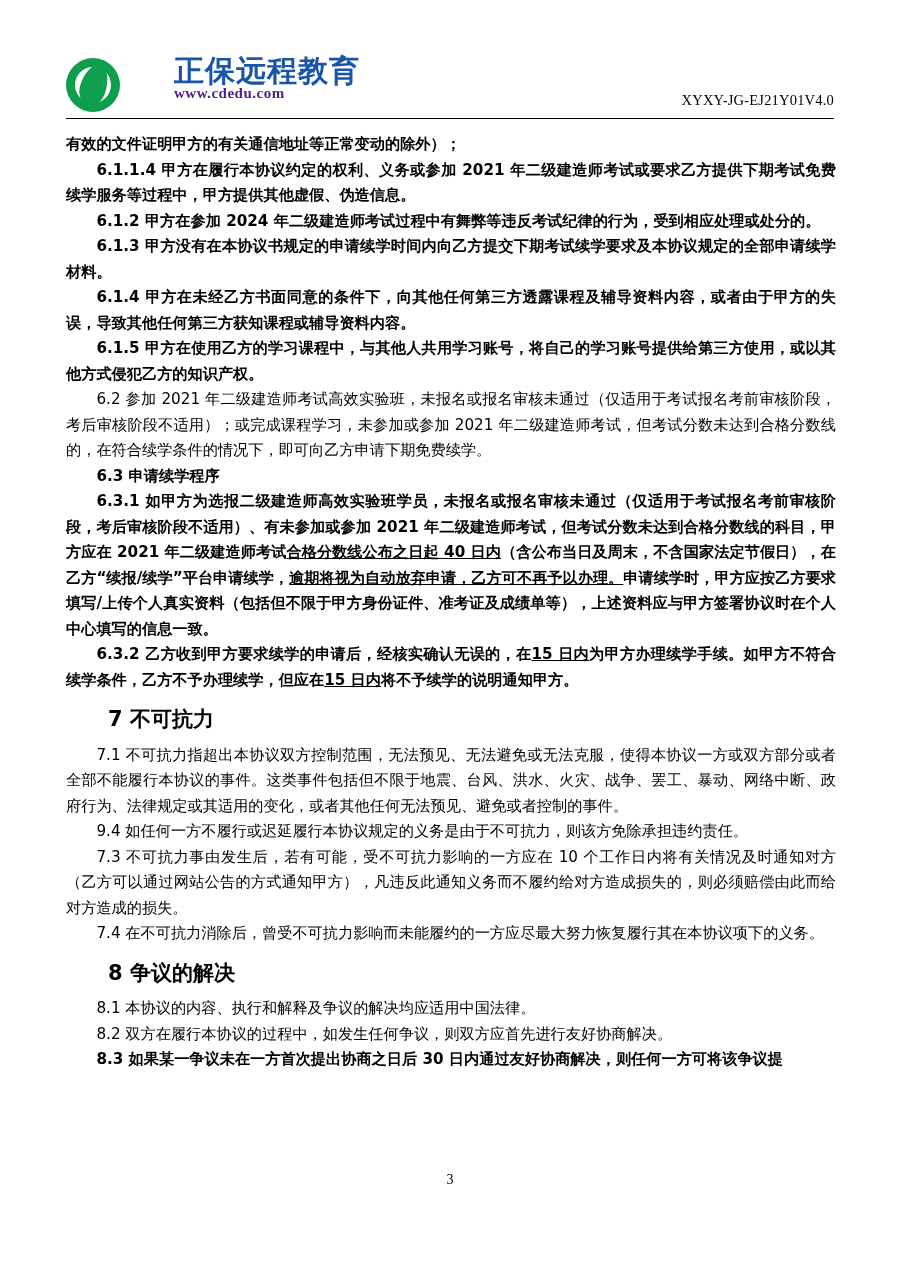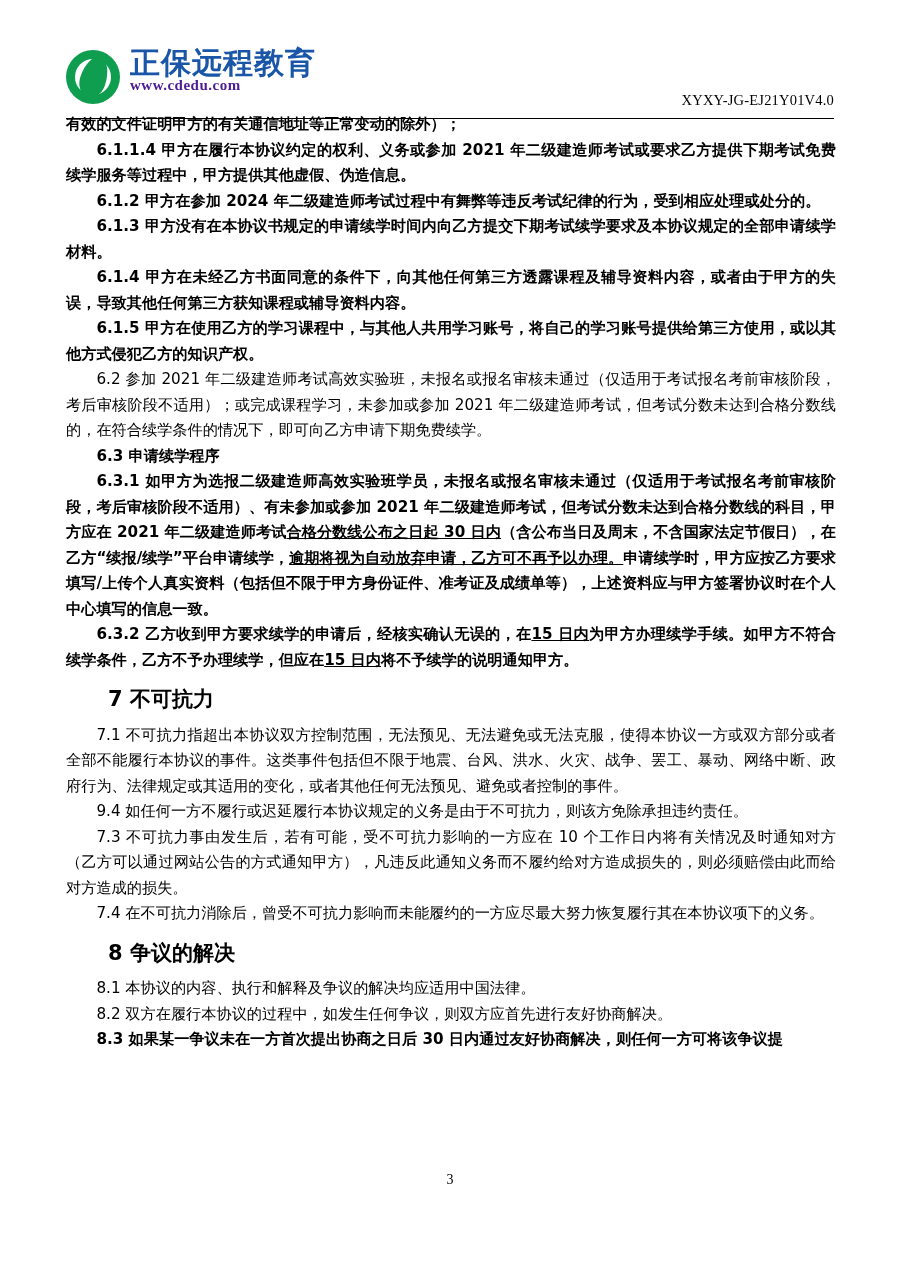--- a/index.html
+++ b/index.html
@@ -21,23 +21,24 @@
   .header {
     position: absolute;
     left: 66px;
     top: 48px;
     width: 768px;
     height: 68px;
   }
   .logo-wrap {
     position: absolute;
     left: 0;
-    top: 0;
+    top: 8px;
     display: flex;
     align-items: flex-start;
+    gap: 44px;
   }
   .logo-mark {
     width: 54px;
     height: 54px;
     border-radius: 50%;
     background: #0f9e4f;
     position: relative;
     flex: 0 0 auto;
     margin-top: 2px;
   }
@@ -97,21 +98,21 @@
     top: 118px;
     width: 768px;
     height: 0;
     border-top: 1px solid #000;
   }
 
   
   .content {
     position: absolute;
     left: 66px;
-    top: 112px;
+    top: 132px;
     width: 770px;
   }
   p {
     margin: 0;
     font-size: 15.2px;
     line-height: 25.5px;
     text-align: justify;
     text-justify: inter-ideograph;
     font-family: "DejaVu Sans", "Liberation Sans", sans-serif;
   }
@@ -163,21 +164,21 @@
     <p class="b ind">6.1.3 甲方没有在本协议书规定的申请续学时间内向乙方提交下期考试续学要求及本协议规定的全部申请续学材料。</p>
 
     <p class="b ind">6.1.4 甲方在未经乙方书面同意的条件下，向其他任何第三方透露课程及辅导资料内容，或者由于甲方的失误，导致其他任何第三方获知课程或辅导资料内容。</p>
 
     <p class="b ind">6.1.5 甲方在使用乙方的学习课程中，与其他人共用学习账号，将自己的学习账号提供给第三方使用，或以其他方式侵犯乙方的知识产权。</p>
 
     <p class="ind">6.2 参加 2021 年二级建造师考试高效实验班，未报名或报名审核未通过（仅适用于考试报名考前审核阶段，考后审核阶段不适用）；或完成课程学习，未参加或参加 2021 年二级建造师考试，但考试分数未达到合格分数线的，在符合续学条件的情况下，即可向乙方申请下期免费续学。</p>
 
     <p class="b ind">6.3 申请续学程序</p>
 
-    <p class="b ind"><span>6.3.1 如甲方为选报二级建造师高效实验班学员，未报名或报名审核未通过（仅适用于考试报名考前审核阶段，考后审核阶段不适用）、有未参加或参加 2021 年二级建造师考试，但考试分数未达到合格分数线的科目，甲方应在 2021 年二级建造师考试</span><span class="u">合格分数线公布之日起 30 日内</span><span>（含公布当日及周末，不含国家法定节假日），在乙方“续报/续学”平台申请续学，</span><span class="u">逾期将视为自动放弃申请，乙方可不再予以办理。</span><span>申请续学时，甲方应按乙方要求填写/上传个人真实资料（包括但不限于甲方身份证件、准考证及成绩单等），上述资料应与甲方签署协议时在个人中心填写的信息一致。</span></p>
+    <p class="b ind"><span>6.3.1 如甲方为选报二级建造师高效实验班学员，未报名或报名审核未通过（仅适用于考试报名考前审核阶段，考后审核阶段不适用）、有未参加或参加 2021 年二级建造师考试，但考试分数未达到合格分数线的科目，甲方应在 2021 年二级建造师考试</span><span class="u">合格分数线公布之日起 40 日内</span><span>（含公布当日及周末，不含国家法定节假日），在乙方“续报/续学”平台申请续学，</span><span class="u">逾期将视为自动放弃申请，乙方可不再予以办理。</span><span>申请续学时，甲方应按乙方要求填写/上传个人真实资料（包括但不限于甲方身份证件、准考证及成绩单等），上述资料应与甲方签署协议时在个人中心填写的信息一致。</span></p>
 
     <p class="b ind"><span>6.3.2 乙方收到甲方要求续学的申请后，经核实确认无误的，在</span><span class="u">15 日内</span><span>为甲方办理续学手续。如甲方不符合续学条件，乙方不予办理续学，但应在</span><span class="u">15 日内</span><span>将不予续学的说明通知甲方。</span></p>
 
     <p class="sec-head ind">7 不可抗力</p>
 
     <p class="ind gap-sm">7.1 不可抗力指超出本协议双方控制范围，无法预见、无法避免或无法克服，使得本协议一方或双方部分或者全部不能履行本协议的事件。这类事件包括但不限于地震、台风、洪水、火灾、战争、罢工、暴动、网络中断、政府行为、法律规定或其适用的变化，或者其他任何无法预见、避免或者控制的事件。</p>
 
     <p class="ind">9.4 如任何一方不履行或迟延履行本协议规定的义务是由于不可抗力，则该方免除承担违约责任。</p>
 
     <p class="ind">7.3 不可抗力事由发生后，若有可能，受不可抗力影响的一方应在 10 个工作日内将有关情况及时通知对方（乙方可以通过网站公告的方式通知甲方），凡违反此通知义务而不履约给对方造成损失的，则必须赔偿由此而给对方造成的损失。</p>

